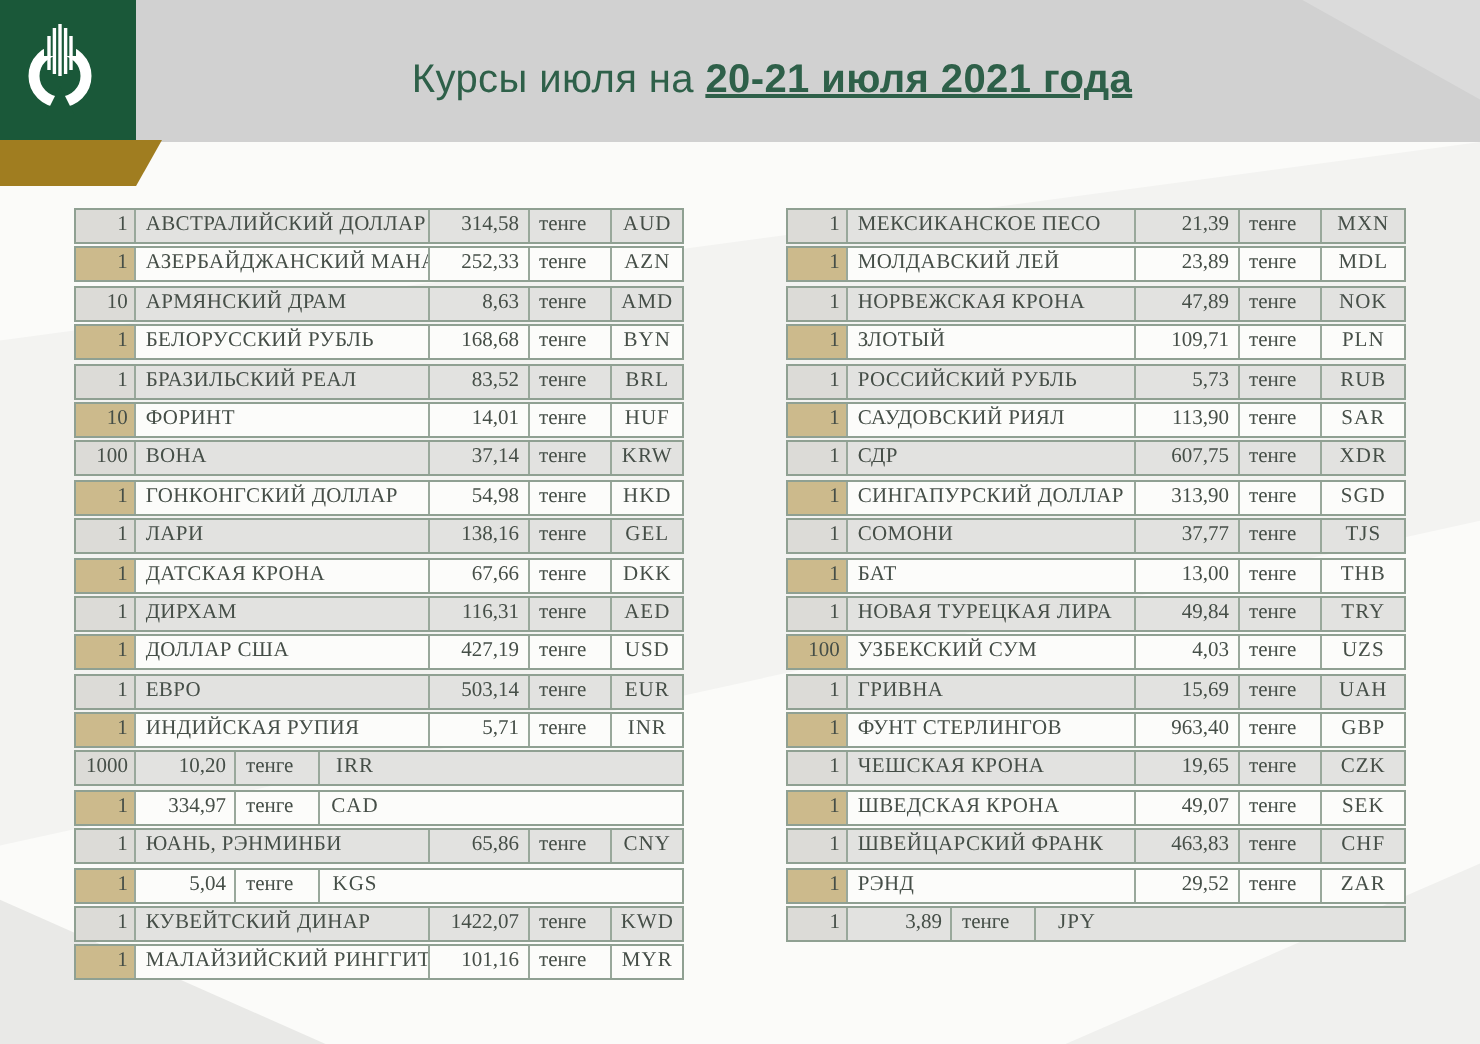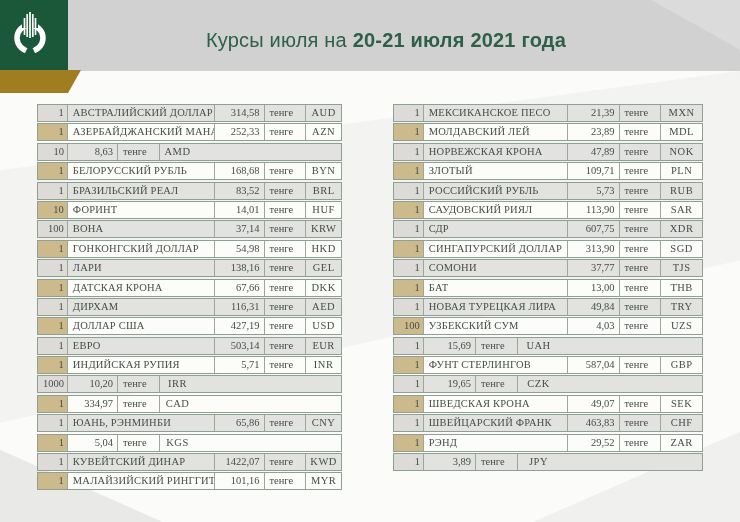--- a/index.html
+++ b/index.html
@@ -22,21 +22,21 @@
   .logo-square{position:absolute;left:0;top:0;width:68px;height:70px;background:#1a5839;z-index:3;}
   .logo-square svg{position:absolute;left:12px;top:9px;}
   .gold-block{position:absolute;left:0;top:70px;width:81px;height:23px;background:#a07d20;z-index:3;
     clip-path:polygon(0 0,100% 0,84% 100%,0 100%);}
   
   .title{
     position:absolute;left:16px;top:29px;width:740px;text-align:center;z-index:4;
     font-family:"Liberation Sans","DejaVu Sans",sans-serif;
     font-size:20px;color:#2e6049;letter-spacing:.2px;
   }
-  .title .bold{font-weight:700;}
+  .title .bold{font-weight:700;text-decoration:underline;}
   
   .rates-table{position:absolute;top:104px;z-index:5;display:flex;flex-direction:column;gap:1.4px;}
   #left-table{left:37px;width:305px;}
   #right-table{left:393px;width:310px;}
   .row{
     display:flex;height:18px;box-sizing:border-box;
     border:1px solid #8fa092;
     font-size:10.5px;color:#454e47;line-height:16px;
   }
   .row:nth-child(odd){background:#e2e2e0;}
@@ -95,20 +95,21 @@
     </div>
     <div class="row">
       <div class="cell qty">1</div>
       <div class="cell name">АЗЕРБАЙДЖАНСКИЙ МАНАТ</div>
       <div class="cell rate">252,33</div>
       <div class="cell unit">тенге</div>
       <div class="cell code">AZN</div>
     </div>
     <div class="row">
       <div class="cell qty">10</div>
+      <div class="cell name">АРМЯНСКИЙ ДРАМ</div>
       <div class="cell rate">8,63</div>
       <div class="cell unit">тенге</div>
       <div class="cell code">AMD</div>
     </div>
     <div class="row">
       <div class="cell qty">1</div>
       <div class="cell name">БЕЛОРУССКИЙ РУБЛЬ</div>
       <div class="cell rate">168,68</div>
       <div class="cell unit">тенге</div>
       <div class="cell code">BYN</div>
@@ -303,33 +304,35 @@
     </div>
     <div class="row">
       <div class="cell qty">100</div>
       <div class="cell name">УЗБЕКСКИЙ СУМ</div>
       <div class="cell rate">4,03</div>
       <div class="cell unit">тенге</div>
       <div class="cell code">UZS</div>
     </div>
     <div class="row">
       <div class="cell qty">1</div>
+      <div class="cell name">ГРИВНА</div>
       <div class="cell rate">15,69</div>
       <div class="cell unit">тенге</div>
       <div class="cell code">UAH</div>
     </div>
     <div class="row">
       <div class="cell qty">1</div>
       <div class="cell name">ФУНТ СТЕРЛИНГОВ</div>
-      <div class="cell rate">587,04</div>
+      <div class="cell rate">963,40</div>
       <div class="cell unit">тенге</div>
       <div class="cell code">GBP</div>
     </div>
     <div class="row">
       <div class="cell qty">1</div>
+      <div class="cell name">ЧЕШСКАЯ КРОНА</div>
       <div class="cell rate">19,65</div>
       <div class="cell unit">тенге</div>
       <div class="cell code">CZK</div>
     </div>
     <div class="row">
       <div class="cell qty">1</div>
       <div class="cell name">ШВЕДСКАЯ КРОНА</div>
       <div class="cell rate">49,07</div>
       <div class="cell unit">тенге</div>
       <div class="cell code">SEK</div>

